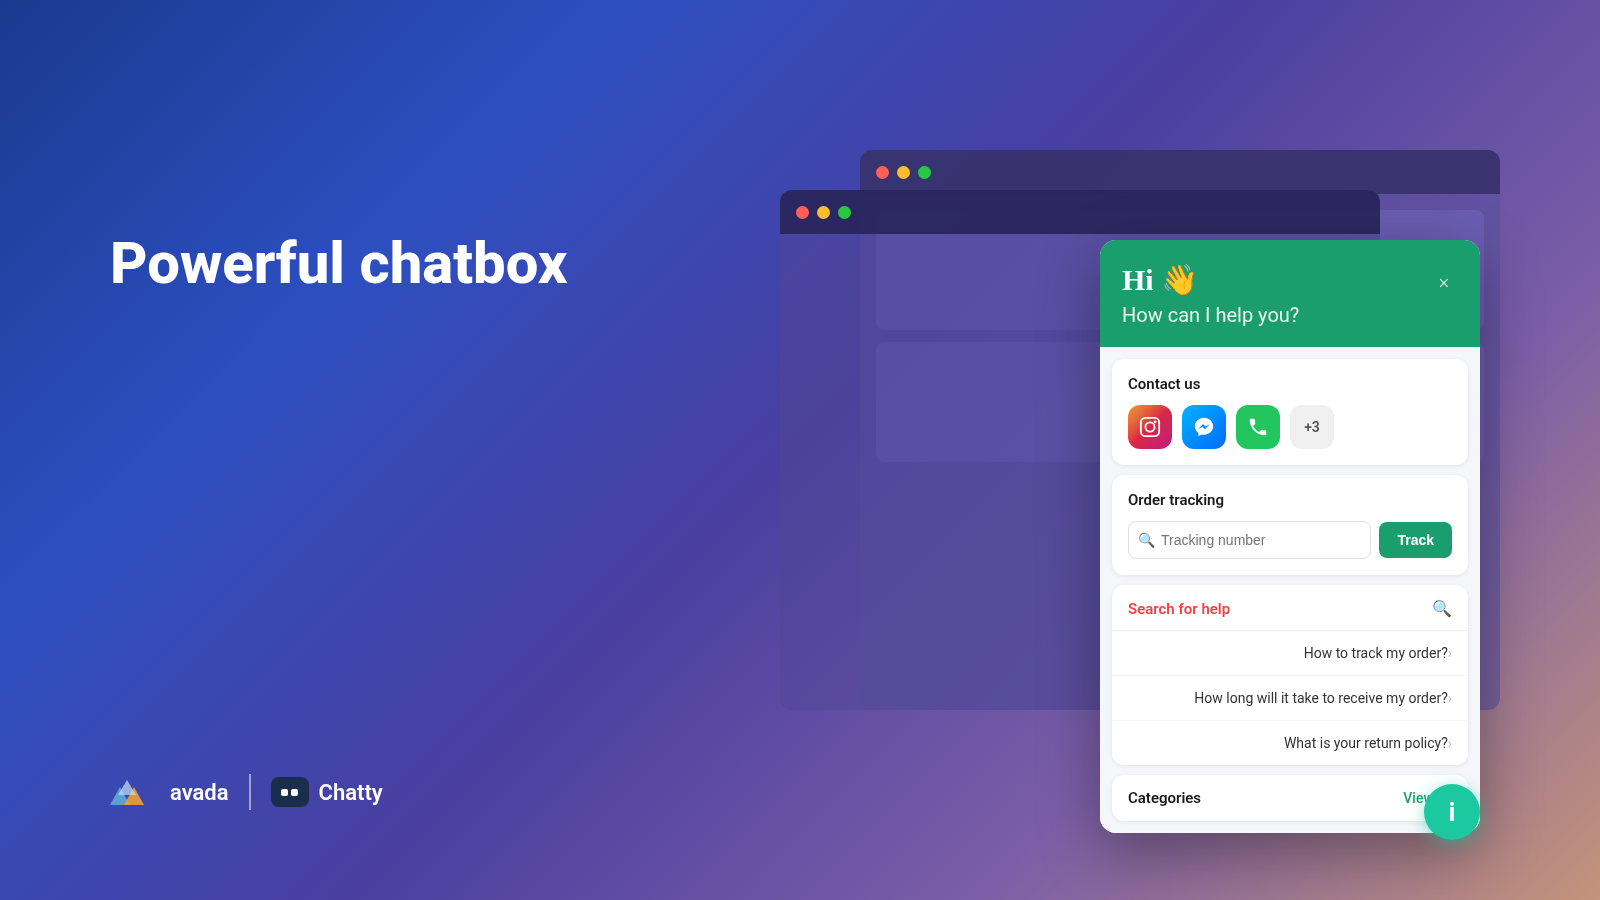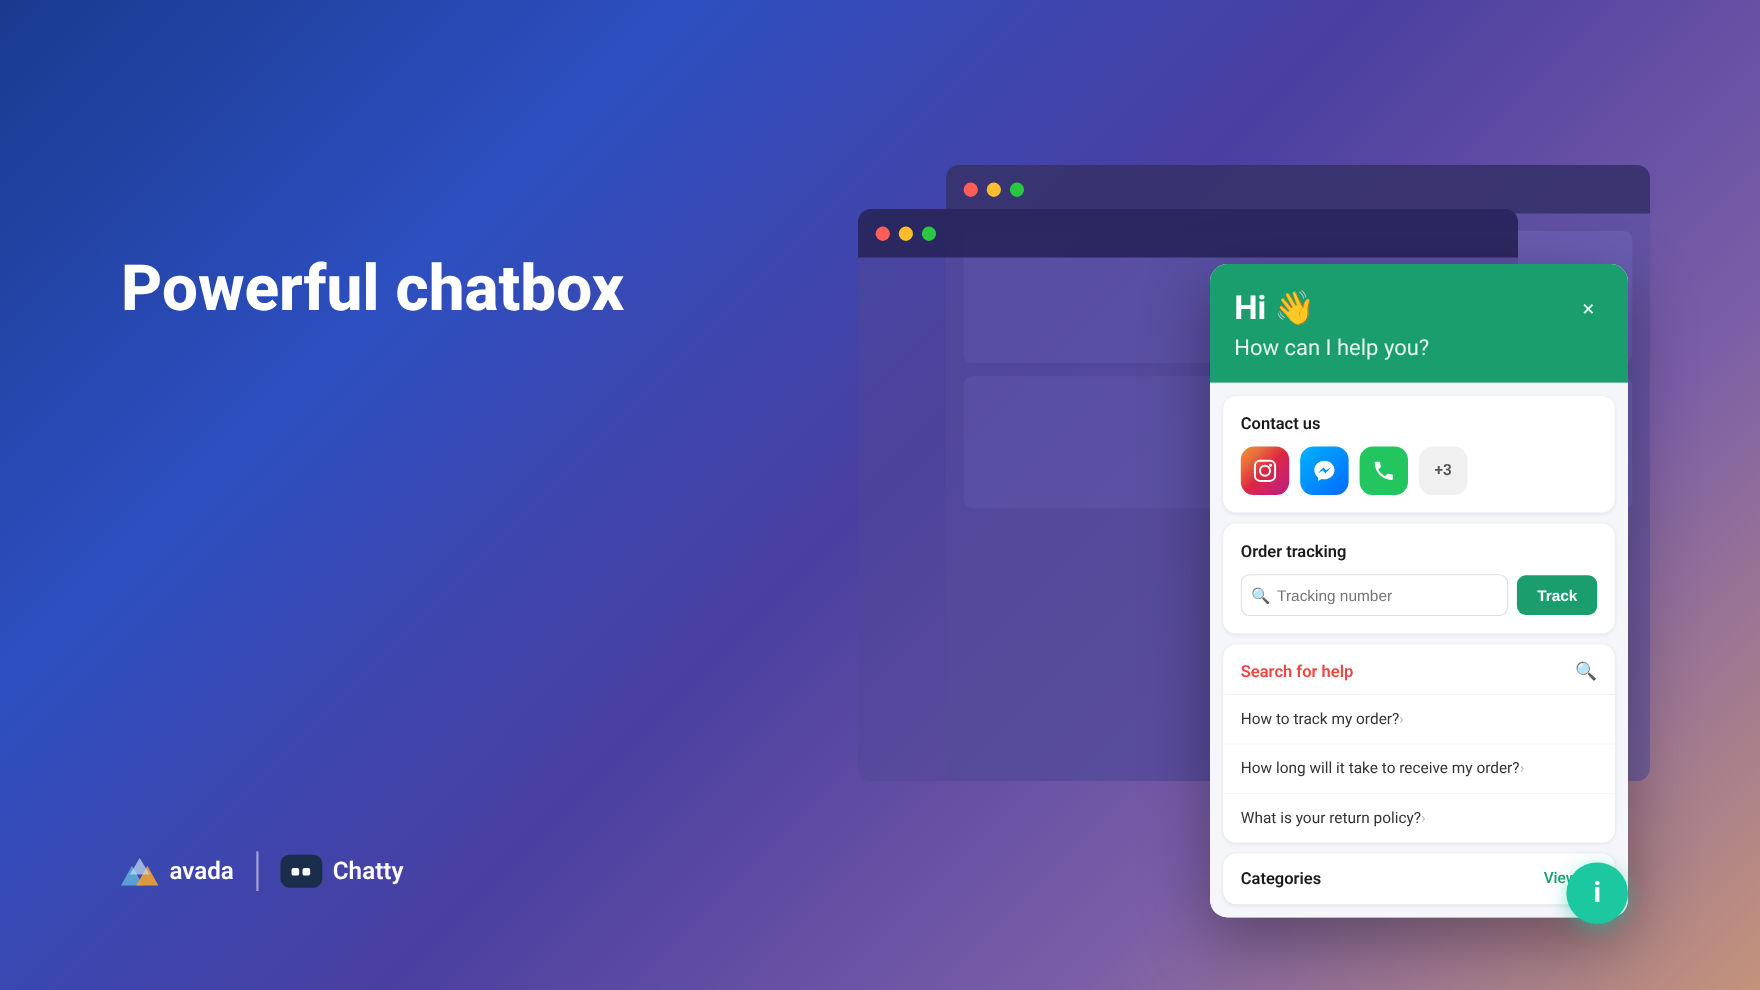--- a/index.html
+++ b/index.html
@@ -43,21 +43,21 @@
       bottom: 90px;
       left: 110px;
       display: flex;
       align-items: center;
       gap: 20px;
     }
 
     .avada-logo {
       display: flex;
       align-items: center;
-      gap: 10px;
+      gap: 26px;
     }
 
     .avada-text {
       font-size: 22px;
       font-weight: 600;
       color: #ffffff;
     }
 
     .logo-divider {
       width: 2px;
@@ -164,22 +164,23 @@
 
     
     .chat-header {
       background: #1b9e6e;
       padding: 22px 22px 20px;
     }
 
     .chat-header-top {
       display: flex;
       justify-content: space-between;
-      align-items: center;
+      align-items: flex-end;
       margin-bottom: 6px;
+      font-family: Liberation Serif, serif;
     }
 
     .chat-greeting {
       font-size: 30px;
       font-weight: 700;
       color: #ffffff;
       display: flex;
       align-items: center;
       gap: 8px;
     }
@@ -329,21 +330,21 @@
       color: #ef4444;
     }
 
     .search-help-icon {
       color: #999;
       font-size: 16px;
     }
 
     .faq-item {
       display: flex;
-      justify-content: flex-start;
+      justify-content: flex-end;
       align-items: center;
       padding: 14px 16px;
       border-bottom: 1px solid #f5f5f5;
       cursor: pointer;
       background: #fff;
     }
 
     .faq-item:last-child {
       border-bottom: none;
     }

